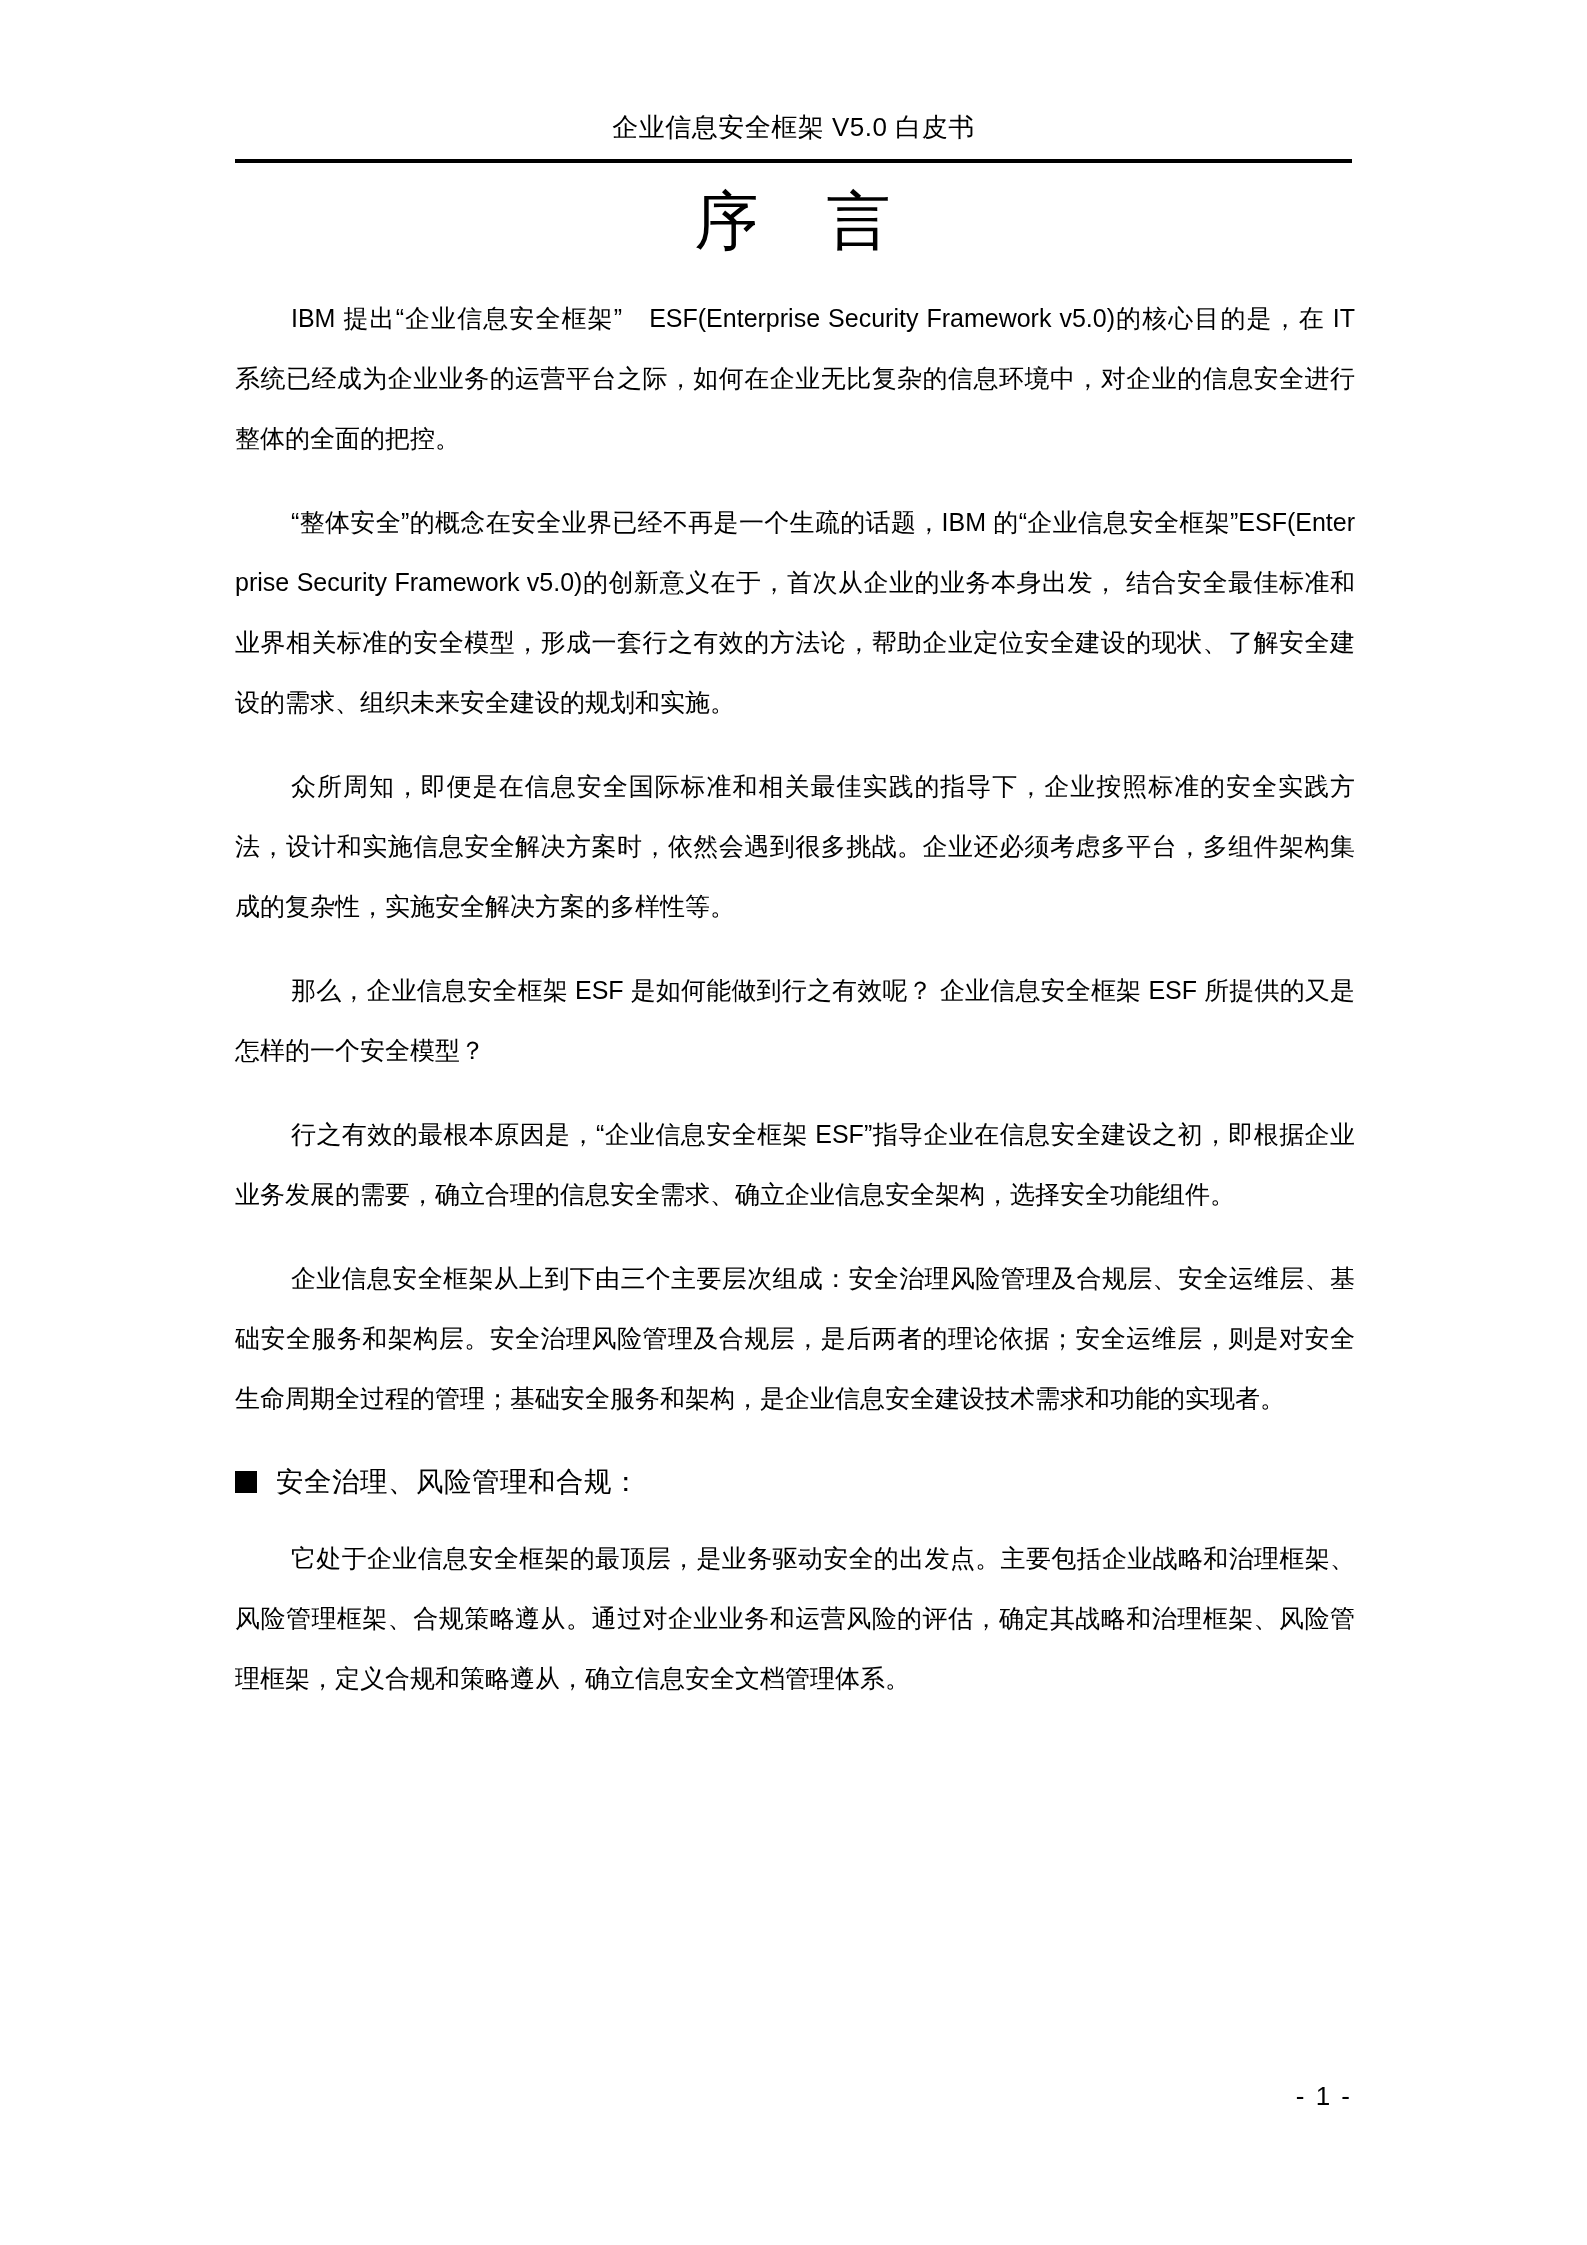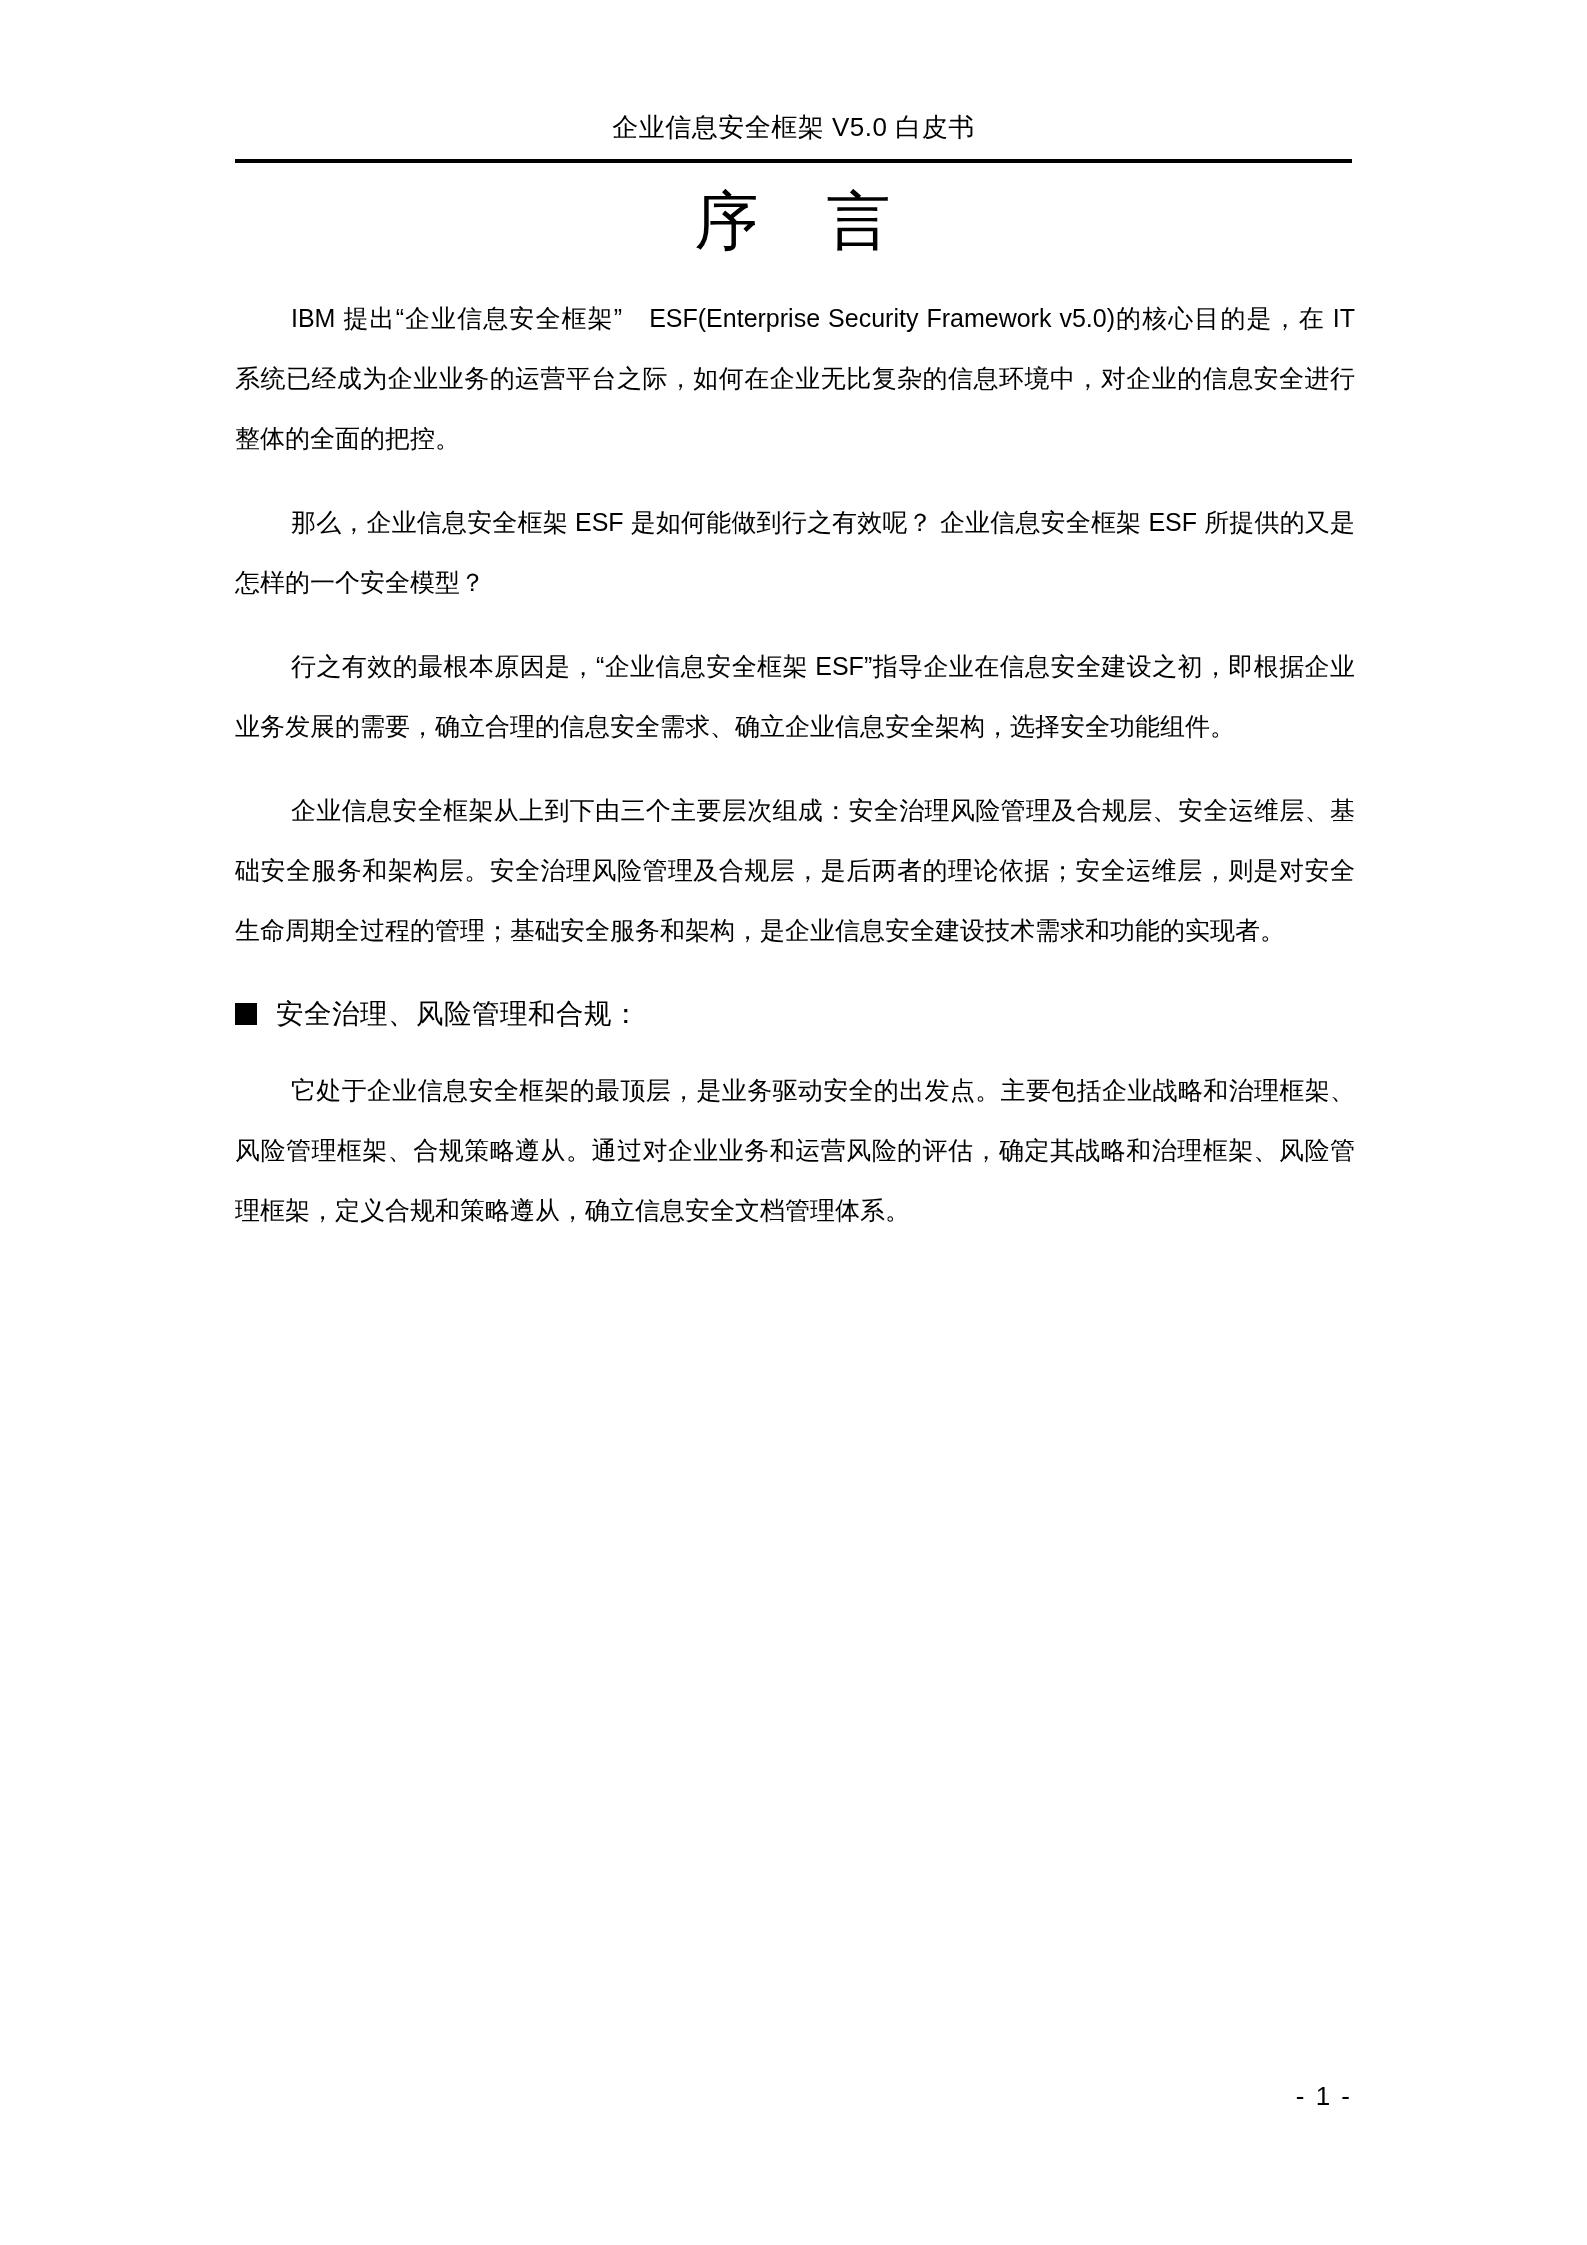--- a/index.html
+++ b/index.html
@@ -126,21 +126,23 @@
     <span class="header-title">企业信息安全框架 V5.0 白皮书</span>
   </div>
   <div class="header-rule"></div>
 
   <div class="doc-title">序　言</div>
 
   <div class="content">
 
     <p class="para indent">IBM 提出“企业信息安全框架”　ESF(Enterprise Security Framework v5.0)的核心目的是，在 IT 系统已经成为企业业务的运营平台之际，如何在企业无比复杂的信息环境中，对企业的信息安全进行整体的全面的把控。</p>
 
+    <p class="para indent">“整体安全”的概念在安全业界已经不再是一个生疏的话题，IBM 的“企业信息安全框架”ESF(Enterprise Security Framework v5.0)的创新意义在于，首次从企业的业务本身出发， 结合安全最佳标准和业界相关标准的安全模型，形成一套行之有效的方法论，帮助企业定位安全建设的现状、了解安全建设的需求、组织未来安全建设的规划和实施。</p>
 
+    <p class="para indent">众所周知，即便是在信息安全国际标准和相关最佳实践的指导下，企业按照标准的安全实践方法，设计和实施信息安全解决方案时，依然会遇到很多挑战。企业还必须考虑多平台，多组件架构集成的复杂性，实施安全解决方案的多样性等。</p>
 
     <p class="para indent">那么，企业信息安全框架 ESF 是如何能做到行之有效呢？ 企业信息安全框架 ESF 所提供的又是怎样的一个安全模型？</p>
 
     <p class="para indent">行之有效的最根本原因是，“企业信息安全框架 ESF”指导企业在信息安全建设之初，即根据企业业务发展的需要，确立合理的信息安全需求、确立企业信息安全架构，选择安全功能组件。</p>
 
     <p class="para indent">企业信息安全框架从上到下由三个主要层次组成：安全治理风险管理及合规层、安全运维层、基础安全服务和架构层。安全治理风险管理及合规层，是后两者的理论依据；安全运维层，则是对安全生命周期全过程的管理；基础安全服务和架构，是企业信息安全建设技术需求和功能的实现者。</p>
 
     <div class="bullet-line">
       <span class="bullet-marker"></span>
       <span class="bullet-text">安全治理、风险管理和合规：</span>

